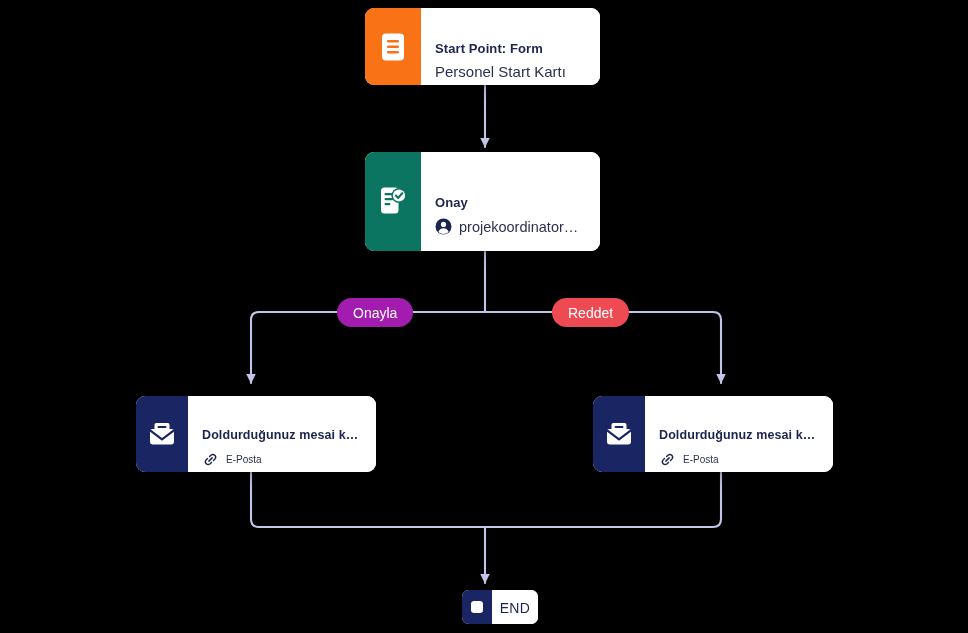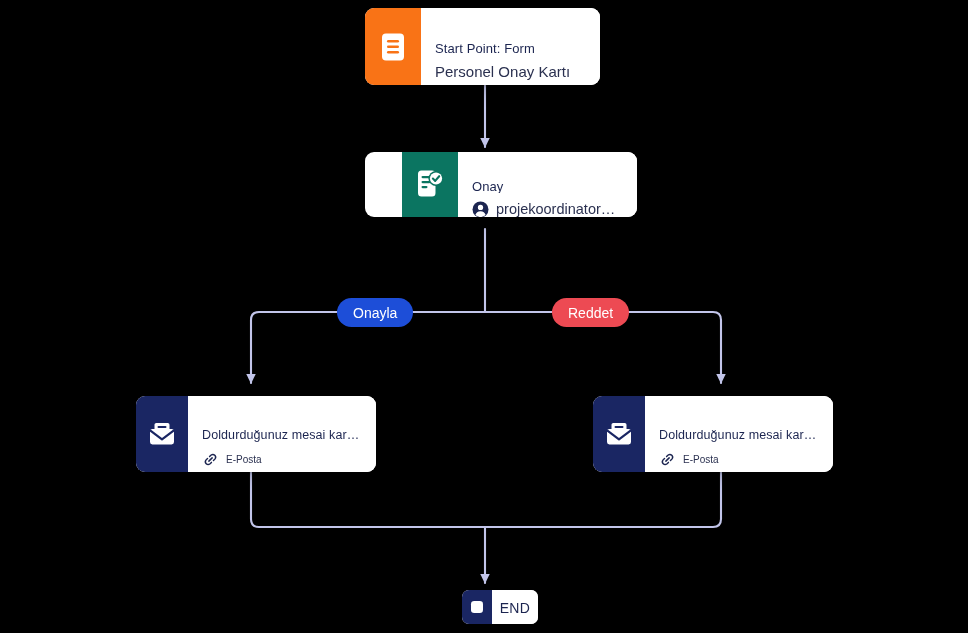--- a/index.html
+++ b/index.html
@@ -49,21 +49,21 @@
     flex: 1 1 auto;
     display: flex;
     flex-direction: column;
     justify-content: center;
     background: #ffffff;
     padding: 0 14px;
     min-width: 0;
   }
   .node-title {
     font-size: 13px;
-    font-weight: normal;
+    font-weight: bold;
     color: #1c2550;
     letter-spacing: 0.1px;
     white-space: nowrap;
     overflow: hidden;
     text-overflow: ellipsis;
     margin-top: 27px;
   }
   .node-sub {
     display: flex;
     align-items: center;
@@ -97,22 +97,21 @@
     background: #f97316;
   }
   #node-start .node-title { margin-bottom: 7px; }
   #node-start .node-sub { font-size: 15px; }
 
   
   #node-approval {
     left: 365px;
     top: 152px;
     width: 235px;
-    height: 65px;
-    padding-left: 37px;
+    height: 99px;
   }
   #node-approval .node-icon {
     width: 56px;
     background: #0b7561;
   }
   #node-approval .node-title { margin-bottom: 8px; }
 
   
   .node-email {
     top: 396px;
@@ -165,21 +164,21 @@
     justify-content: center;
     color: #ffffff;
     font-size: 14px;
     padding: 0 16px;
     z-index: 6;
     white-space: nowrap;
   }
   #pill-approve {
     left: 337px;
     top: 298px;
-    background: #1d4ed8;
+    background: #a21caf;
   }
   #pill-reject {
     left: 552px;
     top: 298px;
     background: #ed4a53;
   }
 </style>
 </head>
 <body>
 
@@ -215,21 +214,21 @@
       <svg width="26" height="30" viewBox="0 0 26 30" xmlns="http://www.w3.org/2000/svg">
         <rect x="2" y="1.5" width="22" height="27" rx="4" fill="#ffffff"></rect>
         <rect x="7" y="8" width="12" height="2.6" rx="1.3" fill="#f97316"></rect>
         <rect x="7" y="13.5" width="12" height="2.6" rx="1.3" fill="#f97316"></rect>
         <rect x="7" y="19" width="12" height="2.6" rx="1.3" fill="#f97316"></rect>
       </svg>
     </div>
     <div class="node-body">
       <div class="node-title">Start Point: Form</div>
       <div class="node-sub">
-        <span class="sub-text">Personel Onay Kartı</span>
+        <span class="sub-text">Personel Start Kartı</span>
       </div>
     </div>
   </div>
 
   <div class="node" id="node-approval">
     <div class="node-icon">
       <svg width="30" height="31" viewBox="0 0 30 31" xmlns="http://www.w3.org/2000/svg">
         <path d="M3 5 a3.5 3.5 0 0 1 3.5 -3.5 H17 a3.5 3.5 0 0 1 3.5 3.5 V24 a3.5 3.5 0 0 1 -3.5 3.5 H6.5 A3.5 3.5 0 0 1 3 24 Z" fill="#ffffff"></path>
         <rect x="6.5" y="7" width="9" height="2.2" rx="1.1" fill="#0b7561"></rect>
         <rect x="6.5" y="12" width="9" height="2.2" rx="1.1" fill="#0b7561"></rect>

